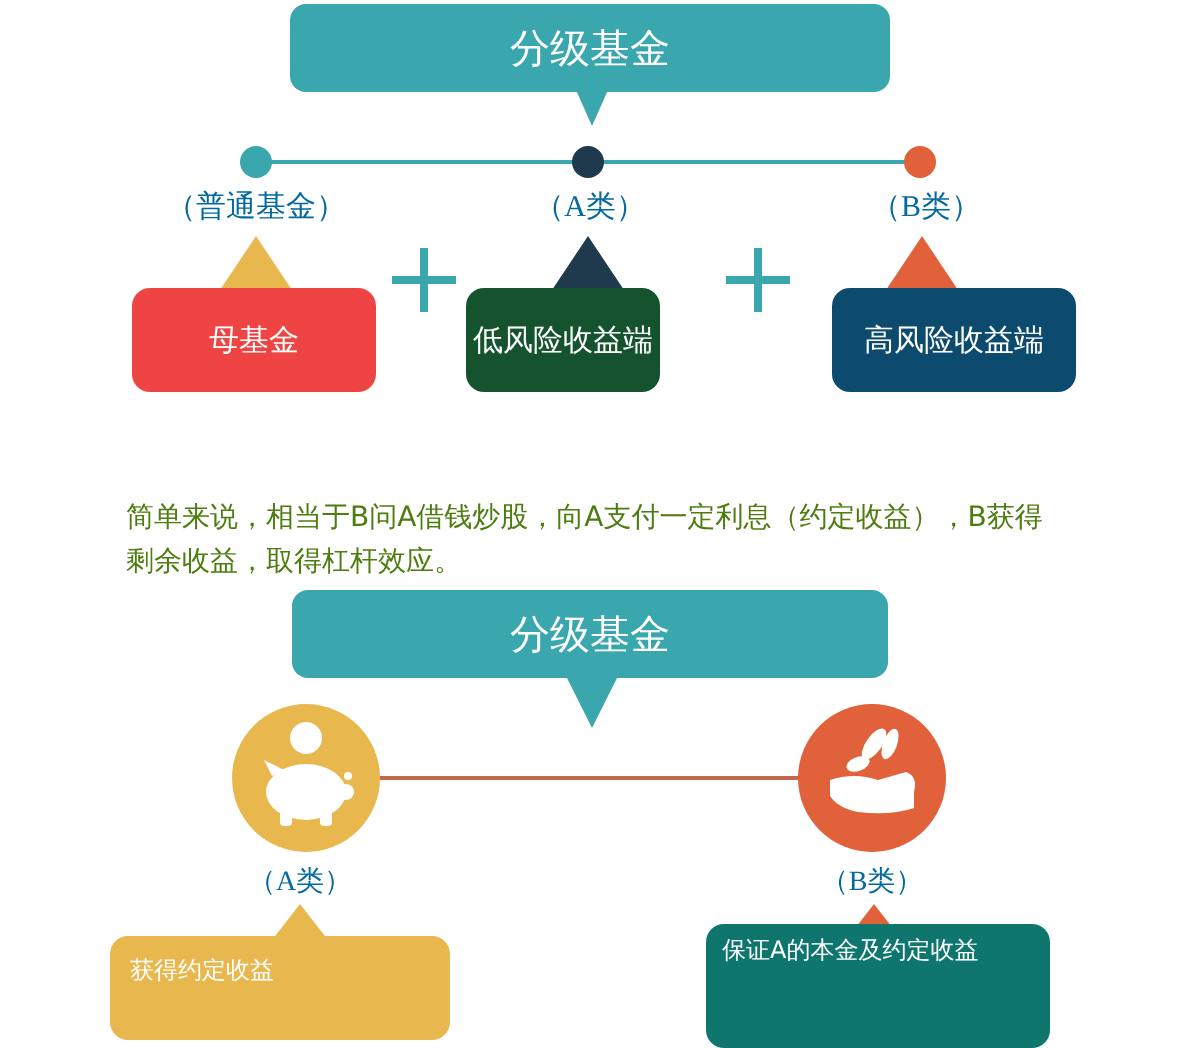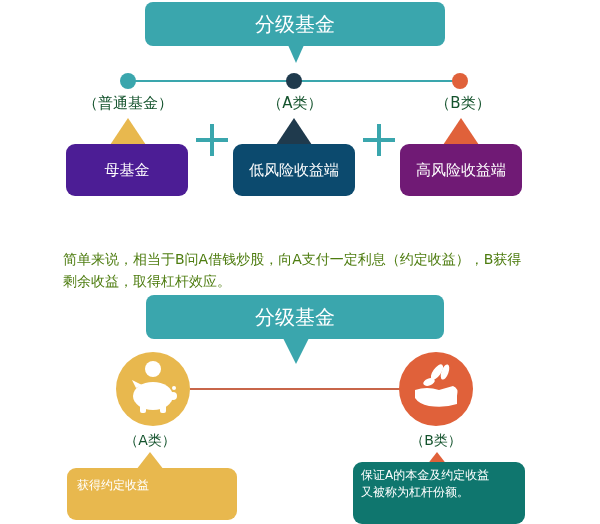--- a/index.html
+++ b/index.html
@@ -15,21 +15,21 @@
   .title-tail {
     position: absolute; left: 288px; top: 45px; width: 0; height: 0;
     border-left: 8px solid transparent; border-right: 8px solid transparent;
     border-top: 18px solid #3aa6ad;
   }
 
   
   .top-line { position: absolute; left: 128px; top: 80px; width: 332px; height: 2px; background: #3aa6ad; }
   .dot { position: absolute; width: 16px; height: 16px; border-radius: 50%; }
 
-  .label { position: absolute; font-size: 14px; color: #14532d; text-align: center; white-space: nowrap; }
+  .label { position: absolute; font-size: 14px; color: #0369a1; text-align: center; white-space: nowrap; font-family: Liberation Serif, serif; }
 
   
   .box {
     position: absolute; top: 144px; height: 52px; border-radius: 9px;
     color: #fff; font-size: 15px; text-align: center; line-height: 52px;
   }
   .box-tail {
     position: absolute; top: 118px; width: 0; height: 0;
     border-left: 18px solid transparent; border-right: 18px solid transparent;
     border-bottom: 27px solid;
@@ -80,31 +80,31 @@
 <div class="top-line"></div>
 <div class="dot" style="left:120px;top:73px;background:#3aa6ad;"></div>
 <div class="dot" style="left:286px;top:73px;background:#1f3a4d;"></div>
 <div class="dot" style="left:452px;top:73px;background:#e0613a;"></div>
 
 <div class="label" style="left:73px;top:94px;width:110px;font-size:15px;">（普通基金）</div>
 <div class="label" style="left:250px;top:94px;width:90px;font-size:15px;">（A类）</div>
 <div class="label" style="left:418px;top:94px;width:90px;font-size:15px;">（B类）</div>
 
 <div class="box-tail" style="left:110px;border-bottom-color:#e8b84e;"></div>
-<div class="box" style="left:66px;width:122px;background:#4c1d95;">母基金</div>
+<div class="box" style="left:66px;width:122px;background:#ef4444;">母基金</div>
 
 <div class="plus" style="left:196px;top:124px;"></div>
 
 <div class="box-tail" style="left:276px;border-bottom-color:#1f3a4d;"></div>
-<div class="box" style="left:233px;width:122px;background:#0c4a6e;">低风险收益端</div>
+<div class="box" style="left:233px;width:97px;background:#14532d;">低风险收益端</div>
 
 <div class="plus" style="left:363px;top:124px;"></div>
 
 <div class="box-tail" style="left:443px;border-bottom-color:#e0613a;"></div>
-<div class="box" style="left:400px;width:122px;background:#701a75;">高风险收益端</div>
+<div class="box" style="left:416px;width:122px;background:#0c4a6e;">高风险收益端</div>
 
 <div class="desc">简单来说，相当于B问A借钱炒股，向A支付一定利息（约定收益），B获得剩余收益，取得杠杆效应。</div>
 
 <div class="title-bubble-2">分级基金</div>
 <div class="title-tail-2"></div>
 
 <div class="mid-line"></div>
 
 <div class="circle-icon" style="left:116px;top:352px;background:#e8b84e;">
   <svg width="74" height="74" viewBox="0 0 74 74">
@@ -124,21 +124,20 @@
     <ellipse cx="46" cy="20" rx="3.5" ry="8" transform="rotate(20 46 20)" fill="#fff"></ellipse>
     <ellipse cx="30" cy="30" rx="6" ry="3.5" transform="rotate(-20 30 30)" fill="#fff"></ellipse>
     <path d="M16 38 Q28 34 40 38 L54 34 Q60 36 58 44 L58 52 Q46 56 30 54 Q20 52 16 46 Z" fill="#fff"></path>
   </svg>
 </div>
 
 <div class="label" style="left:110px;top:432px;width:80px;">（A类）</div>
 <div class="label" style="left:396px;top:432px;width:80px;">（B类）</div>
 
 <div class="note-tail" style="left:136px;top:452px;border-bottom-color:#e8b84e;"></div>
-<div class="note" style="left:67px;top:468px;width:170px;height:52px;background:#e8b84e;padding:8px 10px;">
+<div class="note" style="left:55px;top:468px;width:170px;height:52px;background:#e8b84e;padding:8px 10px;">
   <div>获得约定收益</div>
 </div>
 
 <div class="note-tail" style="left:423px;top:452px;border-bottom-color:#e0613a;"></div>
 <div class="note" style="left:353px;top:462px;width:172px;height:62px;background:#0f766e;padding:5px 8px;font-size:12px;line-height:17px;">
   <div>保证A的本金及约定收益</div>
-  <div>又被称为杠杆份额。</div>
 </div>
 
 </body></html>

